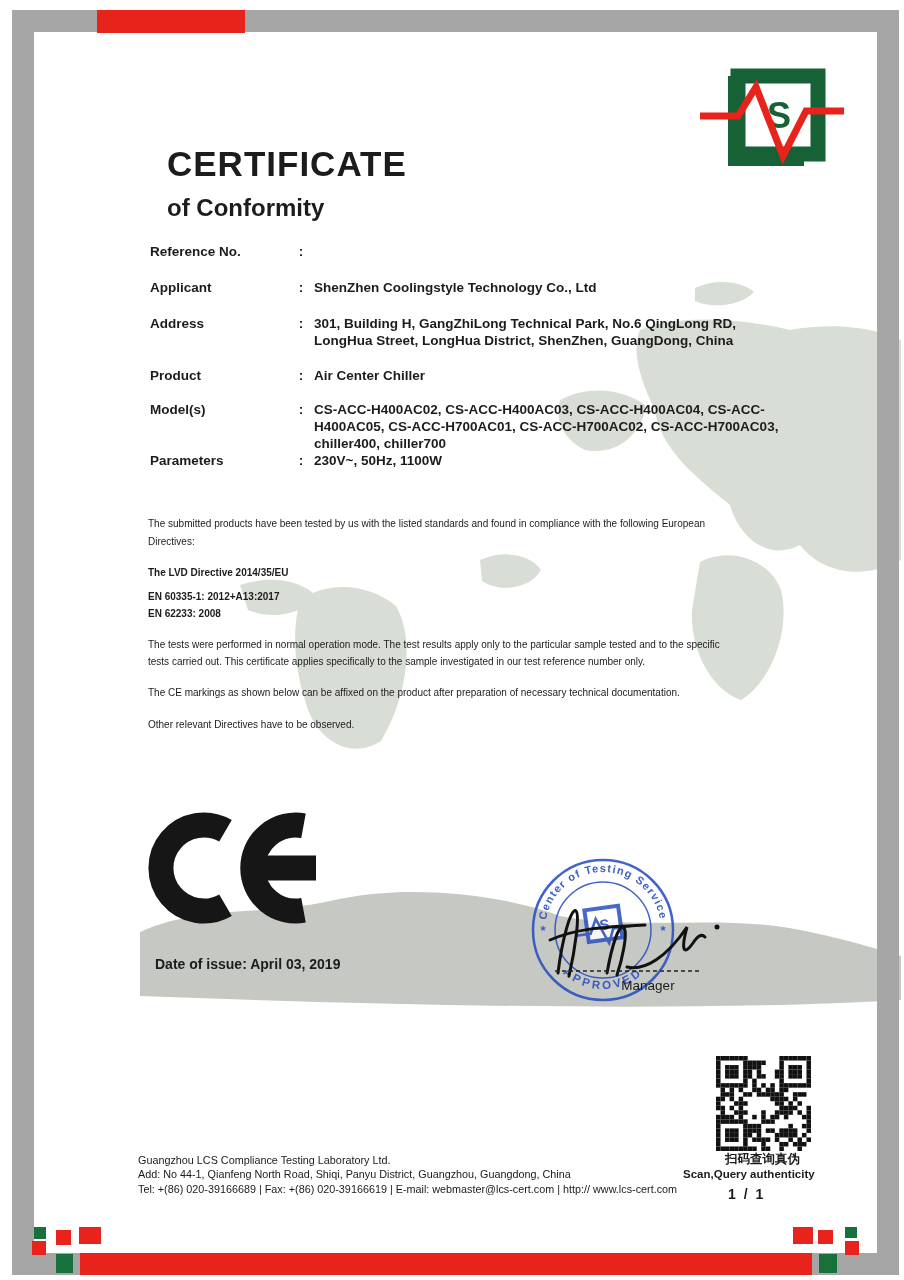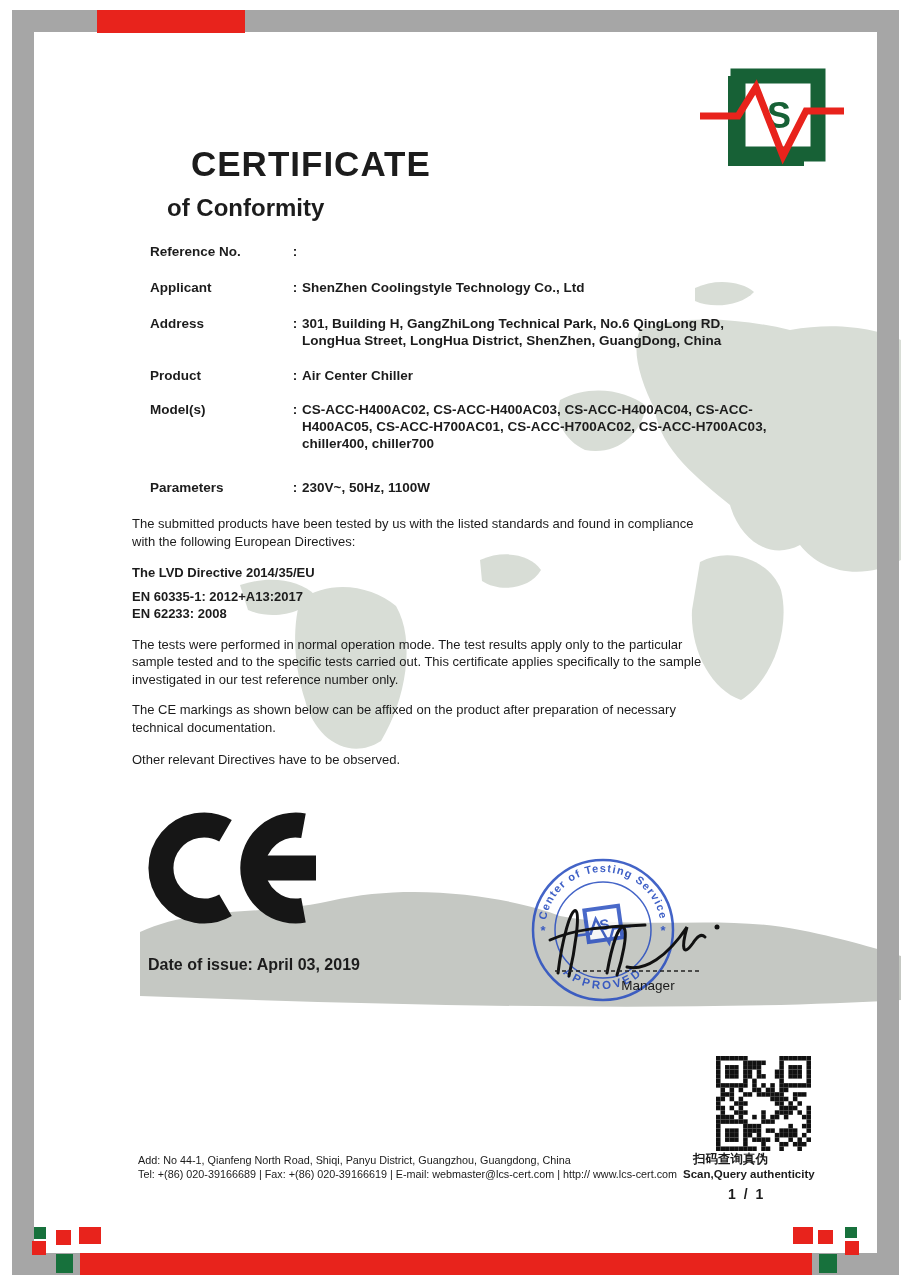--- a/index.html
+++ b/index.html
@@ -24,44 +24,44 @@
   .sq.green { background:#17713c; }
 
   
   #map { position:absolute; left:0; top:0; z-index:1; }
 
   
   .content { position:absolute; z-index:2; }
 
   #lcs-logo { left:698px; top:64px; width:152px; height:104px; }
 
-  #title    { left:167px; top:144px; font-size:35px; font-weight:bold; letter-spacing:1px;margin-left:24px; }
+  #title    { left:167px; top:144px; font-size:35px; font-weight:bold; letter-spacing:1px; }
   #subtitle { left:167px; top:186px; font-size:24px; font-weight:bold;margin-top:8px; }
 
   #fields { left:150px; top:243px; width:632px; }
   .field-row {
-    display:grid; grid-template-columns:138px 14px 1fr; column-gap:0;
+    display:grid; grid-template-columns:138px 14px 1fr; column-gap:6px;
     font-size:13.5px; font-weight:bold; line-height:17px;
   }
   .field-row .colon { text-align:center; }
-  .mb19{margin-bottom:19px}.mb18{margin-bottom:18px}.mb17{margin-bottom:17px}.mb27{margin-bottom:27px}
-
-  #paras { left:132px; top:515px; width:586px; font-size:13px; line-height:17.5px; }
+  .mb19{margin-bottom:19px}.mb18{margin-bottom:18px}.mb17{margin-bottom:17px}.mb27{}
+
+  #paras { left:148px; top:515px; width:586px; font-size:10px; line-height:17.5px; }
   #paras .b { font-weight:bold; }
   .pmb14{margin-bottom:14px}.pmb11{margin-bottom:6px}.pmb13{margin-bottom:13px}.pmb15{margin-bottom:15px}
 
   #ce-mark { left:146px; top:806px; width:190px; height:125px; }
 
-  #date-of-issue { left:148px; top:956px; font-size:16px; font-weight:bold; }
+  #date-of-issue { left:155px; top:956px; font-size:14px; font-weight:bold; }
 
   #stamp { left:515px; top:845px; width:235px; height:165px; }
   #stamp text { font-family:"Liberation Sans",sans-serif; }
 
   #qr-code { left:716px; top:1056px; width:95px; height:95px; }
-  #qr-caption-cn { left:668px; top:1151px; width:125px; text-align:center; font-size:12.5px; font-weight:bold; }
+  #qr-caption-cn { left:700px; top:1151px; width:125px; text-align:center; font-size:12.5px; font-weight:bold; }
   #qr-caption-en { left:683px; top:1168px; width:160px; text-align:left; font-size:11.5px; font-weight:bold; }
   #page-number   { left:728px; top:1186px; width:48px;  font-size:14px; font-weight:bold; letter-spacing:2px; }
 
   #footer { left:138px; top:1153px; width:560px; font-size:10.8px; line-height:14.4px; color:#1a1a1a; }
 </style>
 </head>
 <body>
 
 <svg id="map" width="904" height="1280" viewBox="0 0 904 1280">
   <g fill="#d8ddd6">
@@ -429,15 +429,16 @@
     <rect x="40" y="80" width="4" height="4" fill="#111"></rect>
     <rect x="44" y="80" width="4" height="4" fill="#111"></rect>
     <rect x="56" y="80" width="4" height="4" fill="#111"></rect>
     <rect x="72" y="80" width="4" height="4" fill="#111"></rect>
   </svg>
 <div class="content" id="qr-caption-cn">扫码查询真伪</div>
 <div class="content" id="qr-caption-en">Scan,Query authenticity</div>
 <div class="content" id="page-number">1 / 1</div>
 
 <div class="content" id="footer">
+  <div>Guangzhou LCS Compliance Testing Laboratory Ltd.</div>
   <div>Add: No 44-1, Qianfeng North Road, Shiqi, Panyu District, Guangzhou, Guangdong, China</div>
   <div>Tel: +(86) 020-39166689  |  Fax: +(86) 020-39166619   |  E-mail: webmaster@lcs-cert.com  |  http:// www.lcs-cert.com</div>
 </div>
 
 </body></html>

